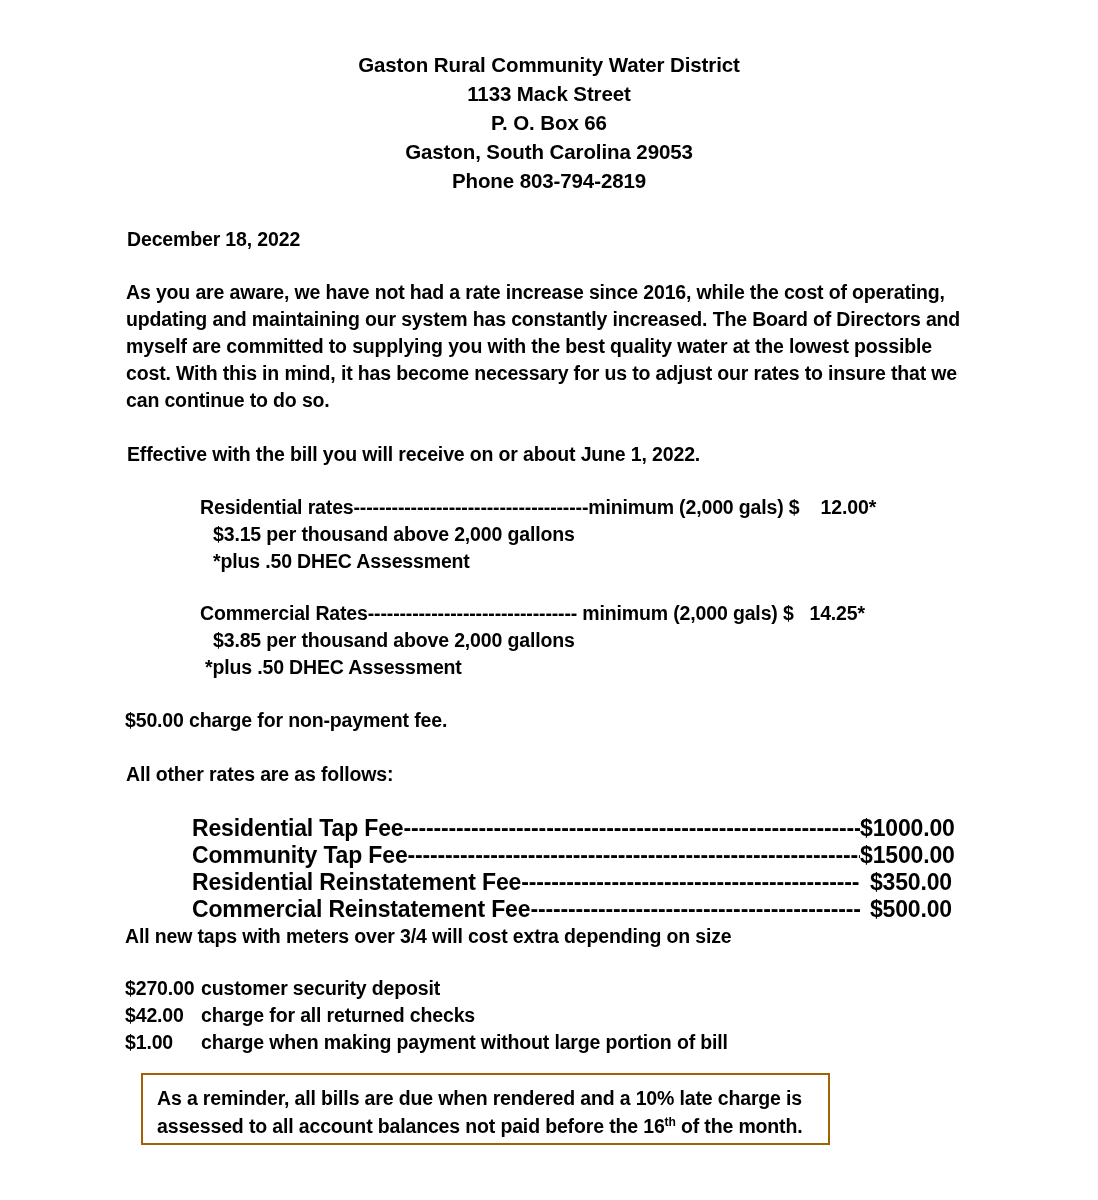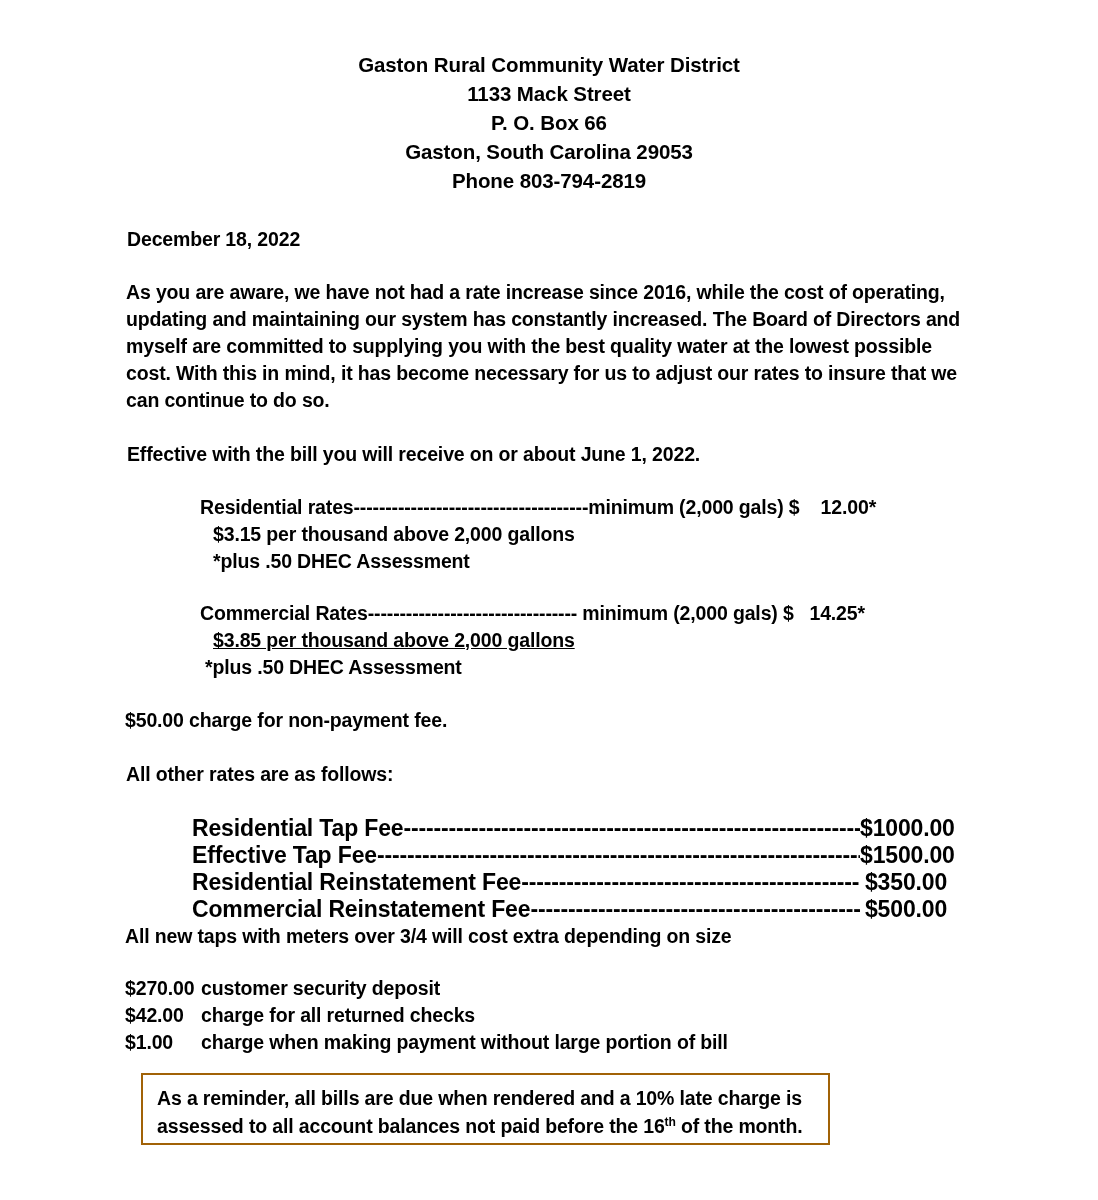--- a/index.html
+++ b/index.html
@@ -82,21 +82,21 @@
   .rate-head {
     white-space: pre;
   }
   .rate-sub {
     white-space: pre;
   }
   .ind-res-head { padding-left: 73px; }
   .ind-res-sub1 { padding-left: 86px; }
   .ind-res-sub2 { padding-left: 86px; }
   .ind-com-head { padding-left: 73px; }
-  .ind-com-sub1 { padding-left: 86px; text-decoration: underline; }
+  .ind-com-sub1 { padding-left: 86px; }
   .ind-com-sub2 { padding-left: 78px; }
 
   .nonpay-line {
     position: absolute;
     top: 707px;
     left: 125px;
   }
 
   .allother-line {
     position: absolute;
@@ -122,21 +122,21 @@
   .fee-label { flex: 0 0 auto; }
   .fee-dashes {
     flex: 1 1 auto;
     overflow: hidden;
     white-space: nowrap;
     letter-spacing: -0.15px;
   }
   .fee-amount {
     flex: 0 0 auto;
     width: 92px;
-    text-align: center;
+    text-align: right;
   }
 
   .newtaps-line {
     position: absolute;
     top: 923px;
     left: 125px;
   }
 
   
   .misc-charges {
@@ -216,21 +216,21 @@
 
   <div class="body-text allother-line">All other rates are as follows:</div>
 
   <div class="fee-list">
     <div class="fee-row">
       <span class="fee-label">Residential Tap Fee</span>
       <span class="fee-dashes">--------------------------------------------------------------------------------------------------------------</span>
       <span class="fee-amount">$1000.00</span>
     </div>
     <div class="fee-row">
-      <span class="fee-label">Effective Tap Fee</span>
+      <span class="fee-label">Community Tap Fee</span>
       <span class="fee-dashes">--------------------------------------------------------------------------------------------------------------</span>
       <span class="fee-amount">$1500.00</span>
     </div>
     <div class="fee-row">
       <span class="fee-label">Residential Reinstatement Fee</span>
       <span class="fee-dashes">--------------------------------------------------------------------------------------------------------------</span>
       <span class="fee-amount">$350.00</span>
     </div>
     <div class="fee-row">
       <span class="fee-label">Commercial Reinstatement Fee</span>

